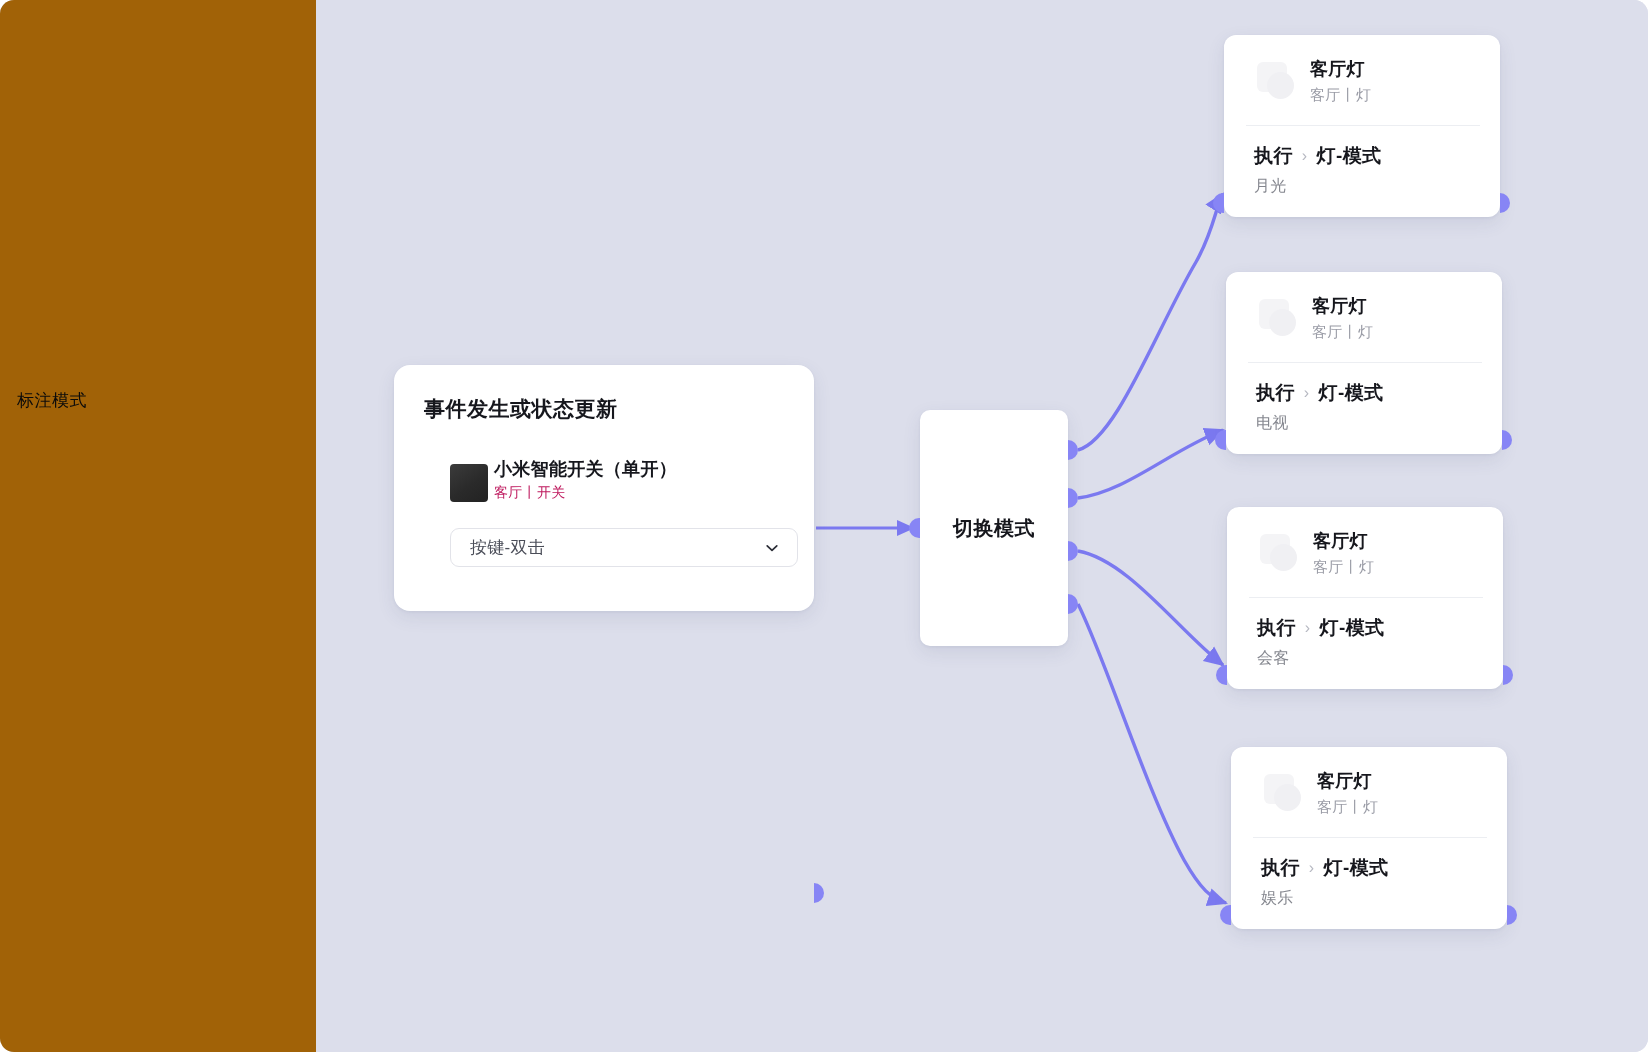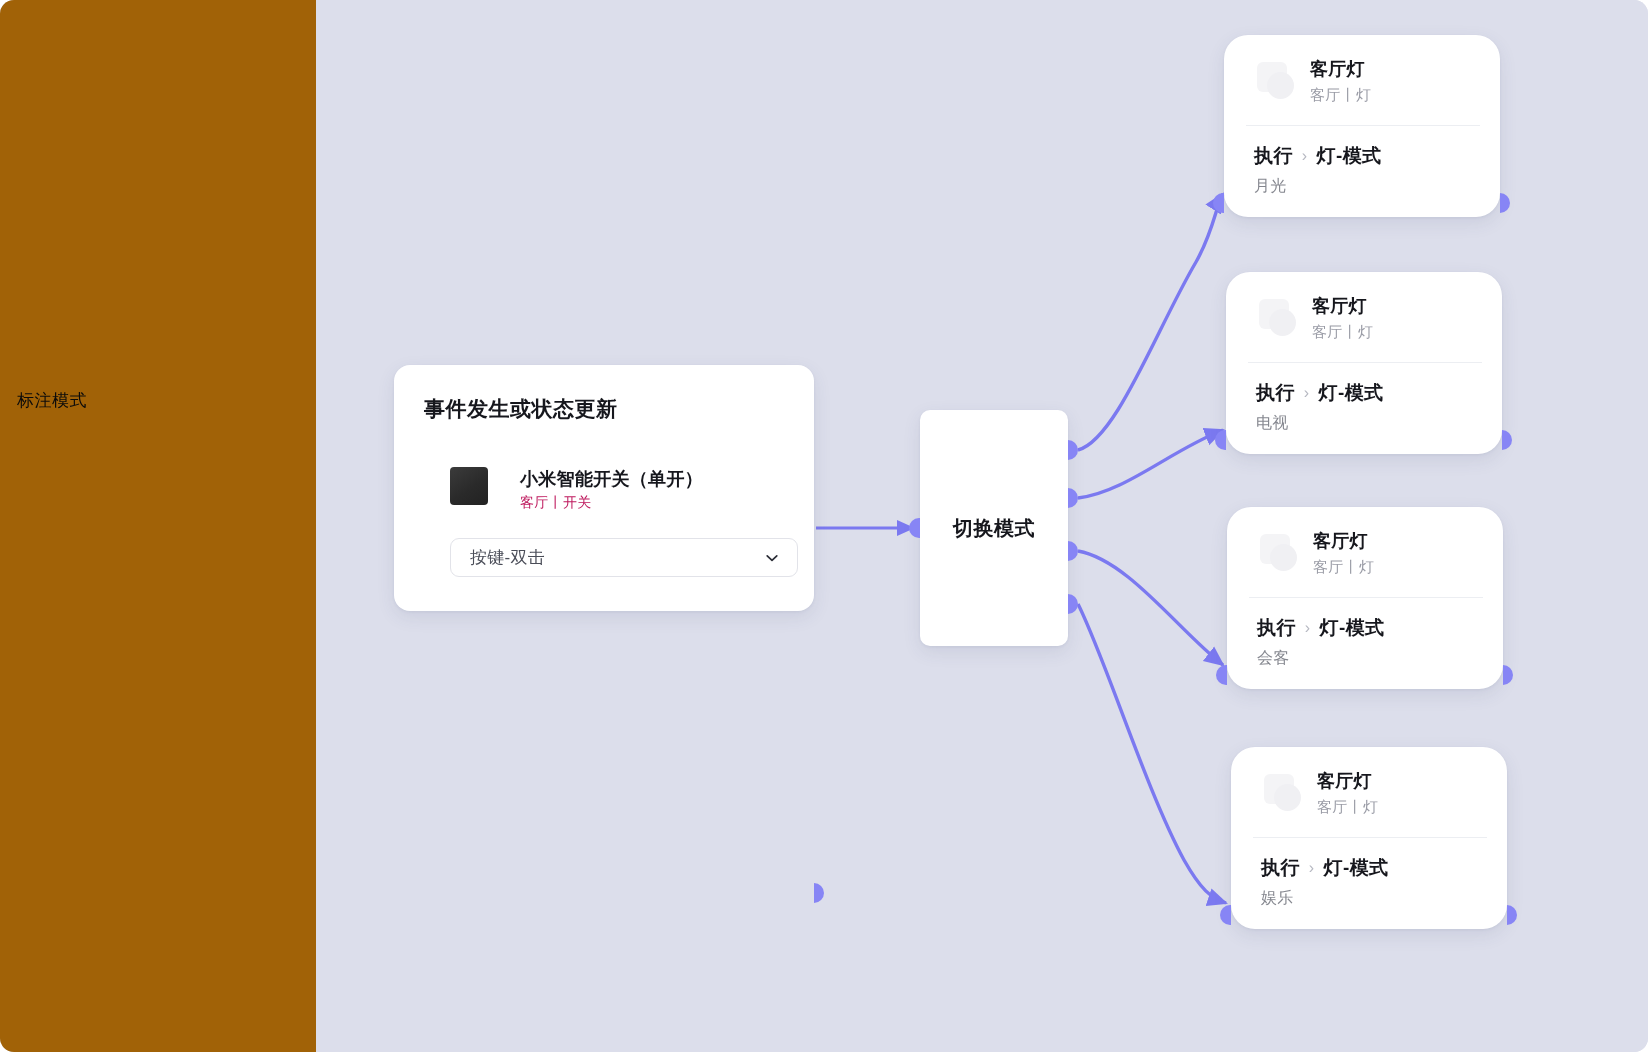--- a/index.html
+++ b/index.html
@@ -65,23 +65,23 @@
     padding: 30px 30px 0 30px;
   }
   #trigger-title {
     font-size: 21px;
     font-weight: 700;
     color: #16171d;
     letter-spacing: .5px;
   }
   #trigger-device-row {
     display: flex;
-    align-items: flex-start;
-    gap: 32px;
-    margin-top: 44px;
+    align-items: flex-end;
+    gap: 6px;
+    margin-top: 34px;
     padding-left: 26px;
   }
   .switch-thumb {
     width: 38px; height: 38px;
     border-radius: 4px;
     background: linear-gradient(145deg,#3b3b3b 0%,#2a2a2a 55%,#222 100%);
     flex: 0 0 auto;
   }
   .dev-text { display: flex; flex-direction: column; gap: 3px; }
   .dev-name {
@@ -113,21 +113,21 @@
     border-radius: 10px;
     display: flex; align-items: center; justify-content: center;
   }
   #mode-label {
     font-size: 20px; font-weight: 700; color: #16171d; letter-spacing: .6px;
   }
 
   
   .action-card {
     width: 276px;
-    border-radius: 24px;
+    border-radius: 12px;
     padding: 22px 0 0 0;
   }
   .act-head {
     display: flex; align-items: center; gap: 14px;
     padding: 0 22px 0 30px;
   }
   .bulb-icon {
     position: relative;
     width: 42px; height: 42px;
     flex: 0 0 auto;

